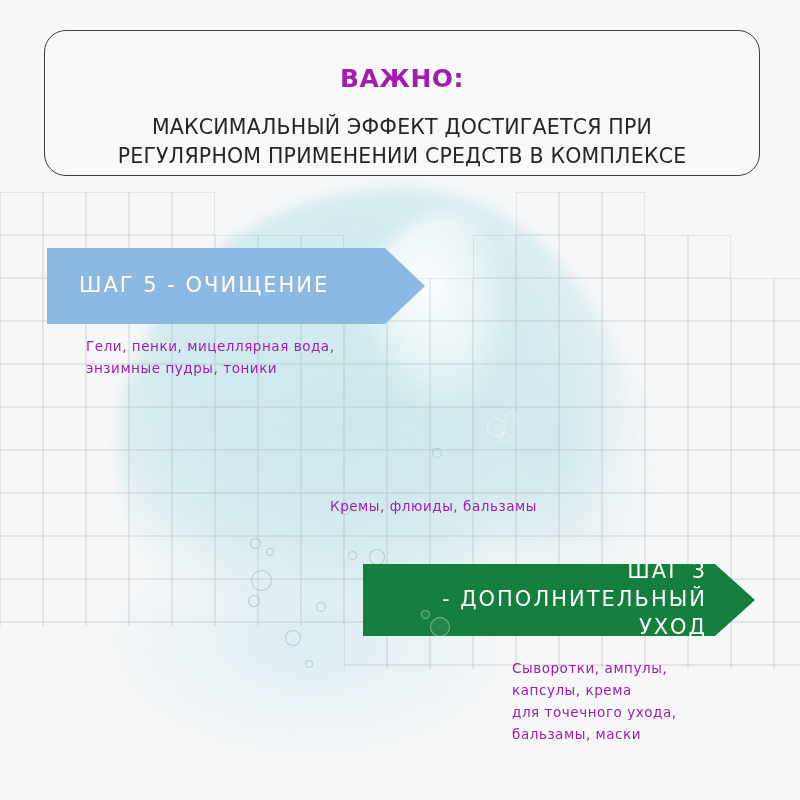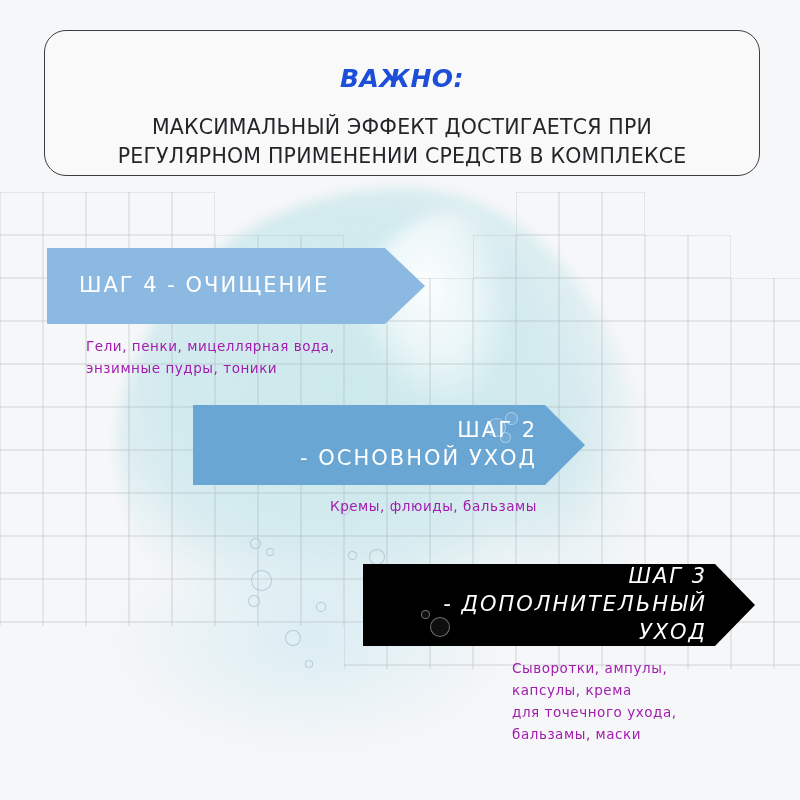--- a/index.html
+++ b/index.html
@@ -122,25 +122,24 @@
     box-sizing: border-box;
     border: 1.6px solid #3b3d40;
     border-radius: 22px;
     background: rgba(250,250,251,0.72);
     display: flex;
     flex-direction: column;
     align-items: center;
     justify-content: center;
   }
   .notice-title {
-    font-style: italic;
     font-weight: 700;
     font-size: 25px;
     letter-spacing: 0.5px;
-    color: #1d4ed8;
+    color: #a21caf;
     margin-bottom: 20px;
     margin-top: 28px;
   }
   .notice-body {
     font-size: 20.5px;
     line-height: 1.38;
     color: #232528;
     text-align: center;
     letter-spacing: 0.2px;
     white-space: pre-line;
@@ -187,23 +186,22 @@
   #arrow-2 .arrow-text {
     text-align: right;
     padding-right: 48px;
     padding-left: 28px;
   }
 
   #arrow-3 {
     left: 363px;
     top: 564px;
     width: 392px;
-    height: 82px;
-    background: #000000;
-    font-style: italic;
+    height: 72px;
+    background: #15803d;
   }
   #arrow-3 .arrow-text {
     text-align: right;
     padding-right: 48px;
     padding-left: 24px;
   }
 
   
   .caption {
     position: absolute;
@@ -255,29 +253,25 @@
     <div class="bubble" style="left:432px; top:448px; width:8px;  height:8px;"></div>
   </div>
 
   <div class="notice-box">
     <div class="notice-title">ВАЖНО:</div>
     <div class="notice-body">МАКСИМАЛЬНЫЙ ЭФФЕКТ ДОСТИГАЕТСЯ ПРИ
 РЕГУЛЯРНОМ ПРИМЕНЕНИИ СРЕДСТВ В КОМПЛЕКСЕ</div>
   </div>
 
   <div class="arrow" id="arrow-1">
-    <div class="arrow-text">ШАГ 4 - ОЧИЩЕНИЕ</div>
+    <div class="arrow-text">ШАГ 5 - ОЧИЩЕНИЕ</div>
   </div>
   <div class="caption" id="caption-1">Гели, пенки, мицеллярная вода,
 энзимные пудры, тоники</div>
 
-  <div class="arrow" id="arrow-2">
-    <div class="arrow-text">ШАГ 2
-- ОСНОВНОЙ УХОД</div>
-  </div>
   <div class="bubble on-arrow" style="left:487px; top:418px; width:17px; height:17px;"></div>
   <div class="bubble on-arrow" style="left:505px; top:412px; width:11px; height:11px;"></div>
   <div class="bubble on-arrow" style="left:500px; top:432px; width:9px;  height:9px;"></div>
   <div class="caption" id="caption-2">Кремы, флюиды, бальзамы</div>
 
   <div class="arrow" id="arrow-3">
     <div class="arrow-text">ШАГ 3
 - ДОПОЛНИТЕЛЬНЫЙ
 УХОД</div>
   </div>

